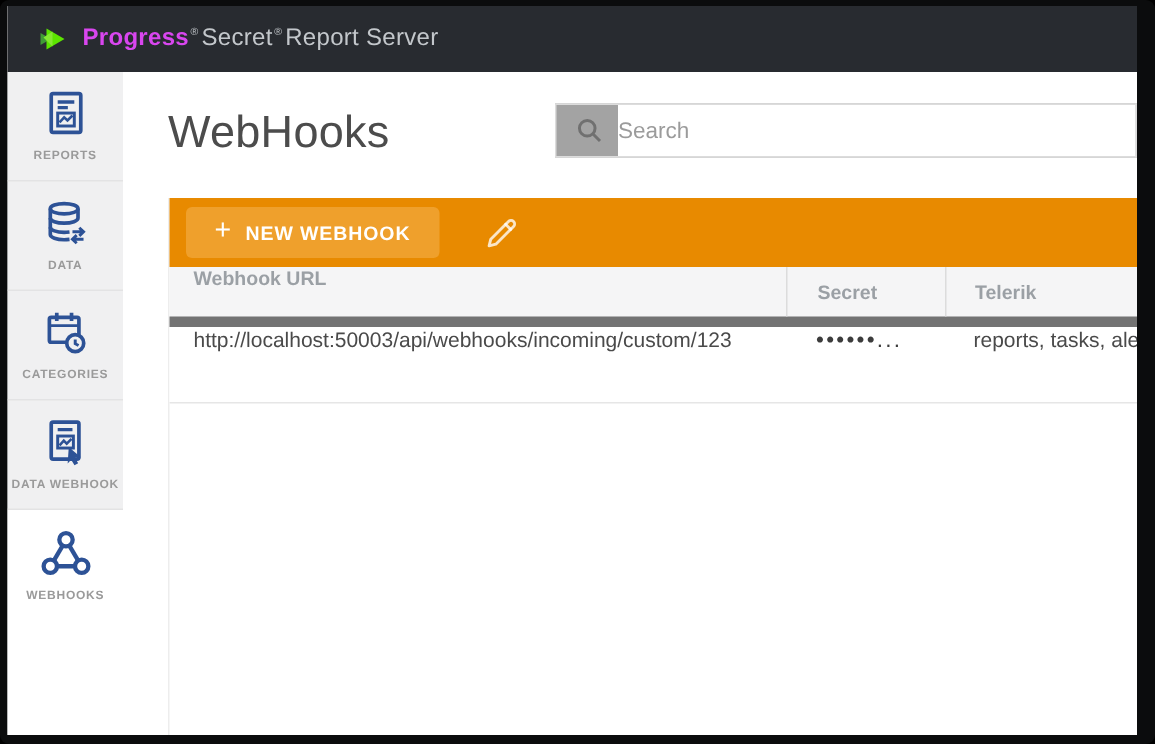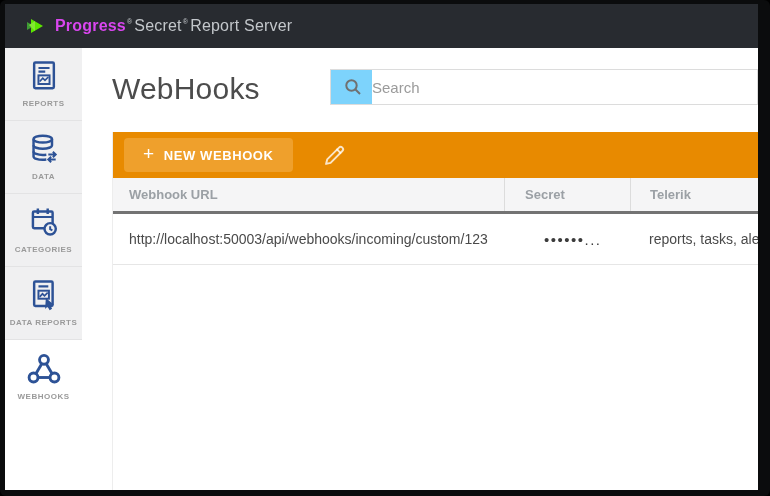--- a/index.html
+++ b/index.html
@@ -43,22 +43,22 @@
 
   
   .content { flex:1; background:#fff; display:flex; flex-direction:column; min-width:0; }
   .content-header { flex:0 0 84px; position:relative; }
   .page-title {
     position:absolute; left:30px; top:24px;
     font-size:30px; font-weight:400; color:#4c4c4c; letter-spacing:0.2px;
   }
   .search-box {
     position:absolute; right:0; top:21px;
-    width:428px; height:36px;
-    border:1px solid #dcdcdc; background:#7dd3fc;
+    width:388px; height:36px;
+    border:1px solid #dcdcdc; background:#a3a3a3;
     display:flex; align-items:center; padding-left:13px; gap:10px;
   }
   .search-box input {
     border:none; outline:none; flex:1; height:100%;
     font-size:15px; color:#444; font-family:"Liberation Sans", sans-serif;
   }
   .search-box input::placeholder { color:#9b9b9b; }
 
   
   .grid { flex:1; margin-left:30px; display:flex; flex-direction:column; border-left:1px solid #ededed; min-height:0; }
@@ -69,27 +69,27 @@
   .btn-new {
     height:34px; background:#efa02c; border:none; border-radius:4px;
     color:#ffffff; font-weight:bold; font-size:13px; letter-spacing:0.6px;
     padding:0 19px; display:flex; align-items:center; gap:9px; cursor:pointer;
     font-family:"Liberation Sans", sans-serif;
   }
   .btn-plus { font-size:19px; font-weight:normal; position:relative; top:-1px; }
   .edit-pencil { cursor:pointer; display:flex; align-items:center; }
 
   .thead {
-    flex:0 0 33px; background:#f5f5f6; border-bottom:3px solid #737373;
-    display:flex; align-items:center;
-    font-size:13px; font-weight:bold; color:#9ba0a5;gap:20px;
+    flex:0 0 33px; background:#f5f5f6; border-bottom:7px solid #737373;
+    display:flex; 
+    font-size:13px; font-weight:bold; color:#9ba0a5;
   }
   .trow {
     flex:0 0 51px; background:#fff; border-bottom:1px solid #e6e6e6;
-    display:flex; align-items:center;
+    display:flex; 
     font-size:14px; color:#4a4a4a;
   }
   .col-url { flex:1; padding-left:16px; min-width:0; white-space:nowrap; overflow:hidden; }
   .col-secret { flex:0 0 106px; padding-left:20px; white-space:nowrap; overflow:hidden; }
   .col-filters { flex:0 0 128px; padding-left:19px; white-space:nowrap; overflow:hidden; }
   .thead .col-secret, .thead .col-filters { border-left:1px solid #dcdcdc; height:33px; display:flex; align-items:center; }
   .secret-dots { font-size:15px; letter-spacing:1.5px; color:#3c3c3c; }
 </style>
 </head>
 <body>
@@ -159,21 +159,21 @@
         <div class="sb-item">
           <span class="sb-icon">
             <svg width="30" height="32" viewBox="0 0 24 26" fill="none" stroke="#2d5296" stroke-width="2">
               <rect x="4" y="2" width="15" height="20" rx="1"></rect>
               <line x1="7.5" y1="6" x2="15.5" y2="6" stroke-width="1.8"></line>
               <rect x="7.5" y="9.5" width="8.5" height="6.5" stroke-width="1.6"></rect>
               <polyline points="8.5,14.5 10.8,12 12.4,13.6 15,11" stroke-width="1.4"></polyline>
               <path d="M13.5 15.5 l6.5 5.5 -3.2 0.2 1.8 3 -2 1.1 -1.8 -3 -1.9 2.1 Z" fill="#2d5296" stroke="none"></path>
             </svg>
           </span>
-          <span class="sb-label">DATA REPORTS</span>
+          <span class="sb-label">DATA WEBHOOK</span>
         </div>
 
         <div class="sb-item active">
           <span class="sb-icon">
             <svg width="34" height="32" viewBox="0 0 26 24" fill="none" stroke="#2d5296" stroke-width="2.2">
               <circle cx="13" cy="5" r="3.4"></circle>
               <circle cx="5" cy="18.5" r="3.4"></circle>
               <circle cx="21" cy="18.5" r="3.4"></circle>
               <path d="M11.3 8 L6.8 15.6"></path>
               <path d="M14.7 8 L19.2 15.6"></path>

